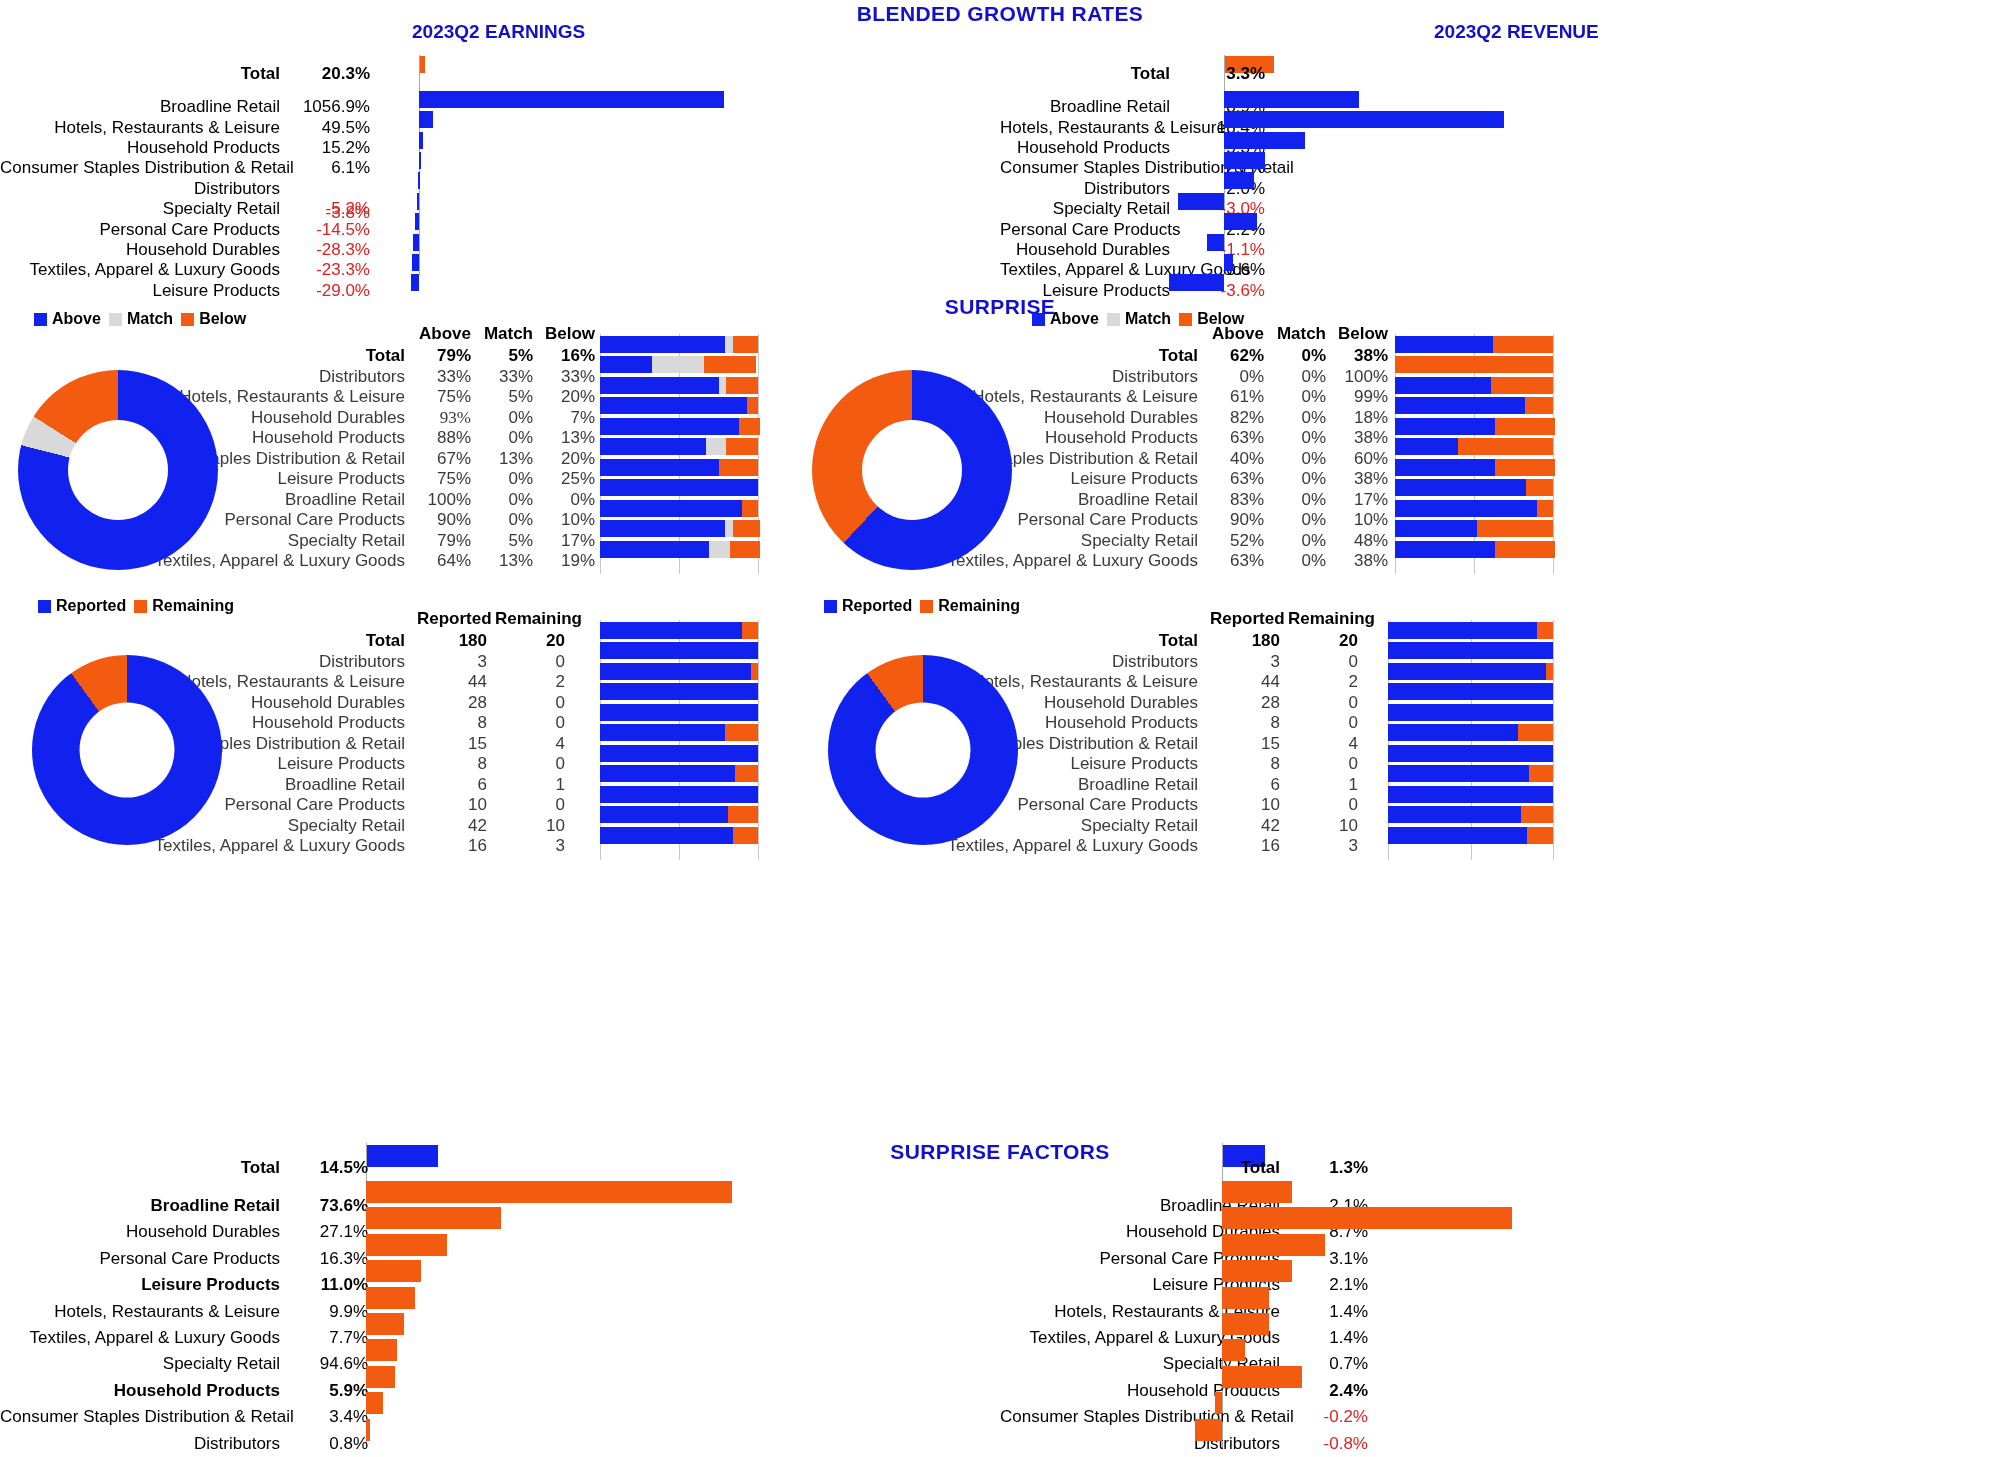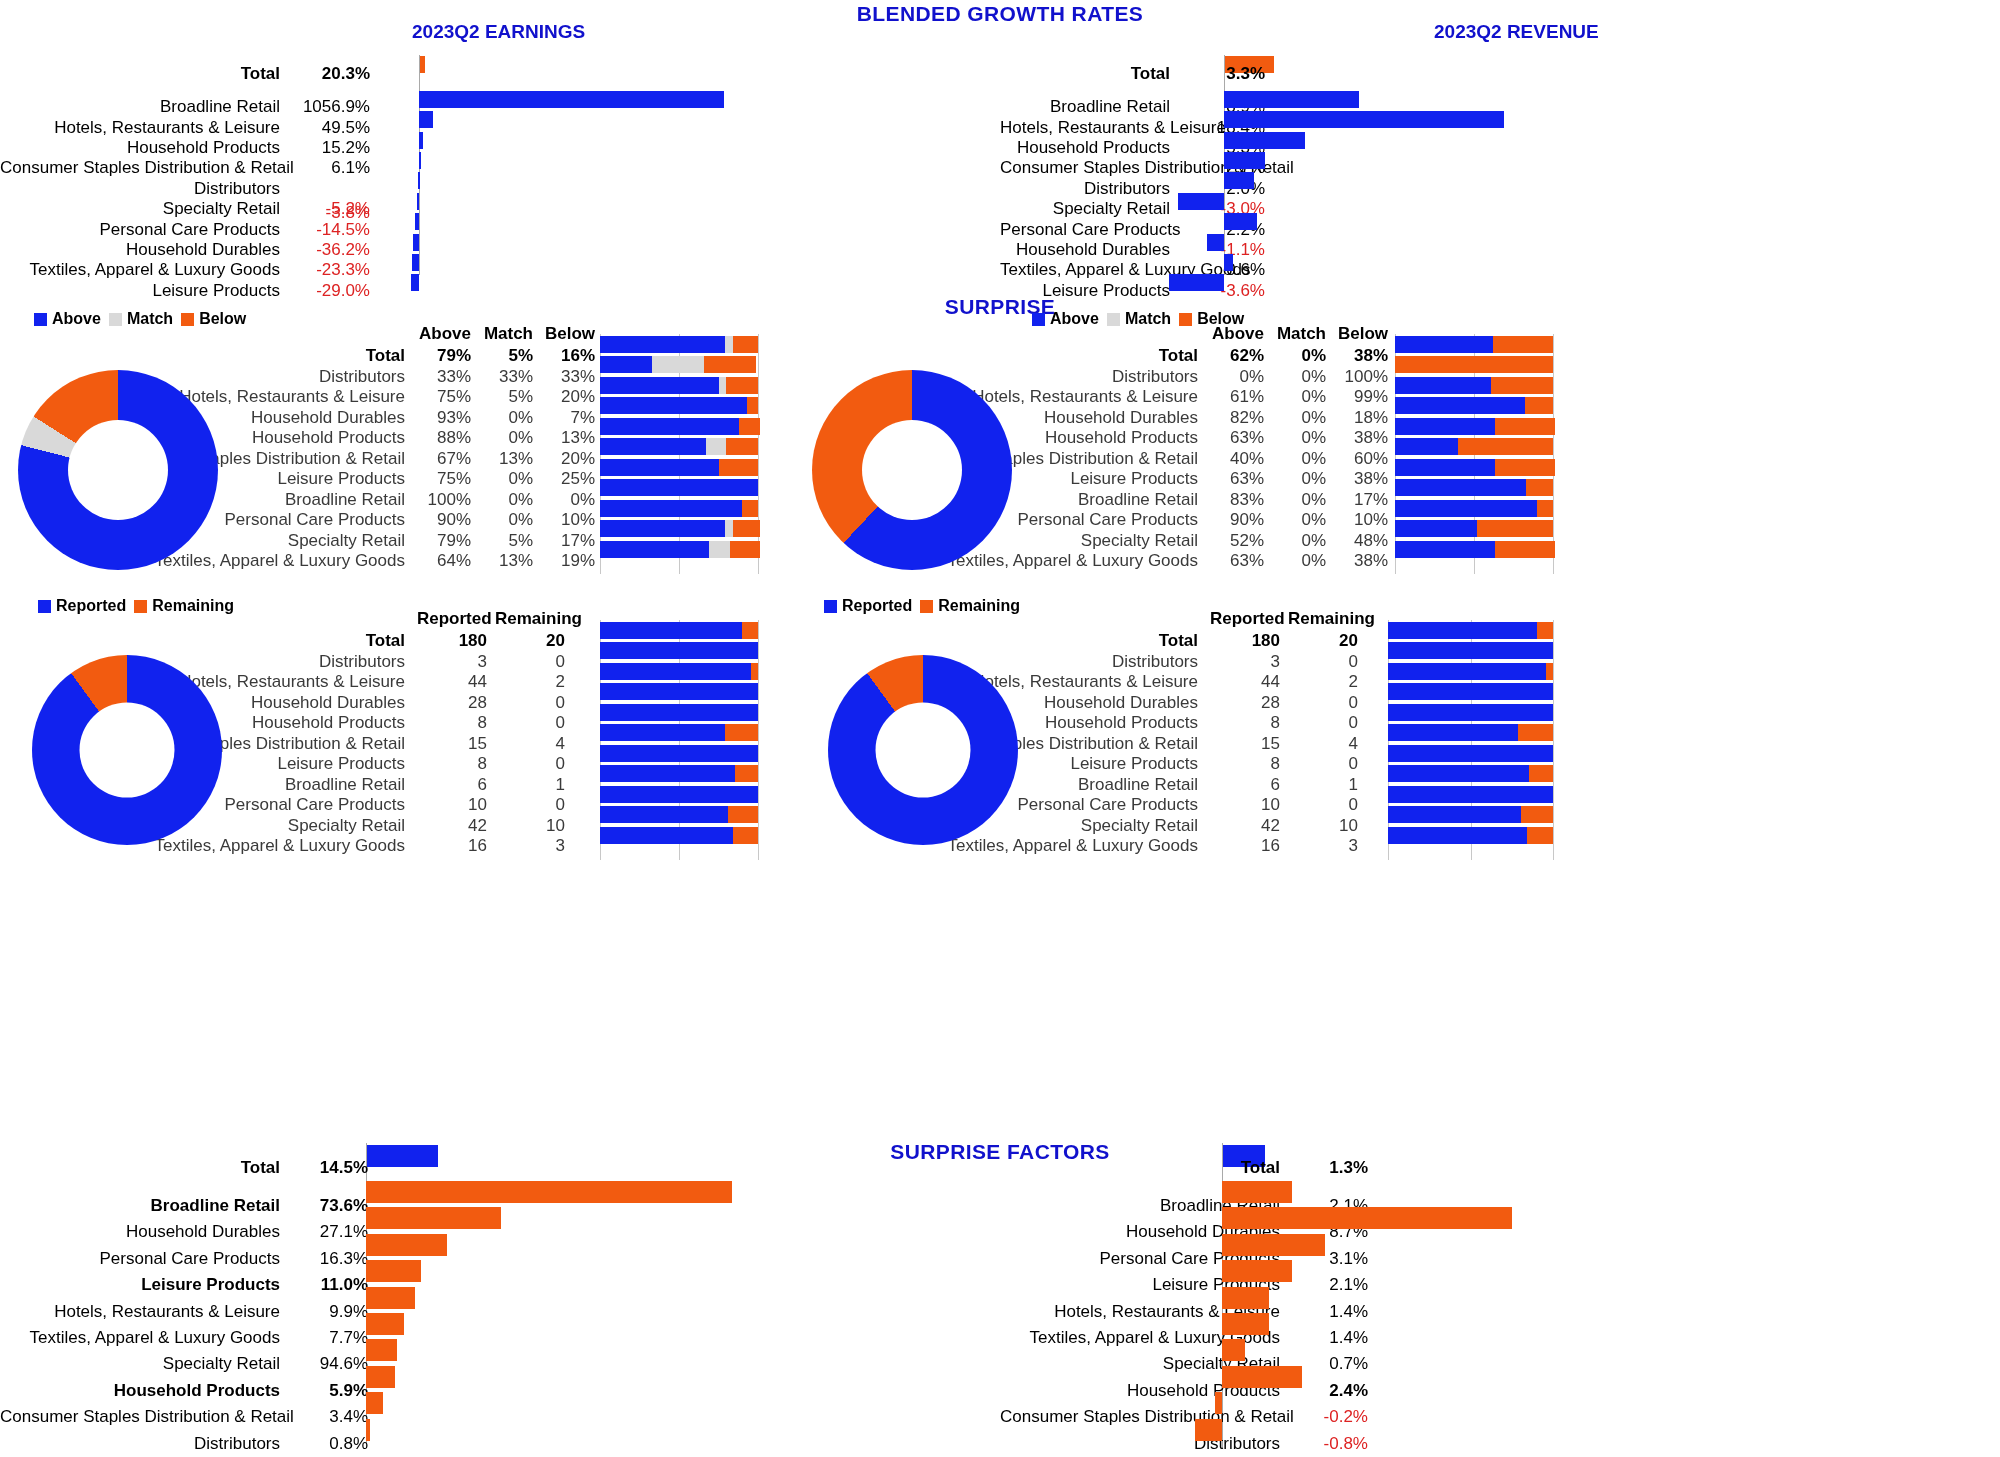--- a/index.html
+++ b/index.html
@@ -151,21 +151,21 @@
         <div class="val neg" style="width: 80px;">-5.2%</div>
       </div>
       <div class="bar blue" style="left: 417.499px; width: 2px; top: 132.8px;"></div>
       <div class="grow-row" style="position: absolute; left: 0px; top: 159.4px; height: 20.4px;">
         <div class="lbl" style="width: 290px;">Personal Care Products</div>
         <div class="val neg" style="width: 80px;">-14.5%</div>
       </div>
       <div class="bar blue" style="left: 414.816px; width: 4.18441px; top: 153.2px;"></div>
       <div class="grow-row" style="position: absolute; left: 0px; top: 179.8px; height: 20.4px;">
         <div class="lbl" style="width: 290px;">Household Durables</div>
-        <div class="val neg" style="width: 80px;">-36.2%</div>
+        <div class="val neg" style="width: 80px;">-28.3%</div>
       </div>
       <div class="bar blue" style="left: 413.43px; width: 5.56959px; top: 173.6px;"></div>
       <div class="grow-row" style="position: absolute; left: 0px; top: 200.2px; height: 20.4px;">
         <div class="lbl" style="width: 290px;">Textiles, Apparel &amp; Luxury Goods</div>
         <div class="val neg" style="width: 80px;">-23.3%</div>
       </div>
       <div class="bar blue" style="left: 412.276px; width: 6.72391px; top: 194px;"></div>
       <div class="grow-row" style="position: absolute; left: 0px; top: 220.6px; height: 20.4px;">
         <div class="lbl" style="width: 290px;">Leisure Products</div>
         <div class="val neg" style="width: 80px;">-29.0%</div>
@@ -282,21 +282,21 @@
         <div class="sc-num" style="width: 62px;">33%</div>
       </div>
       <div class="sc-row dim">
         <div class="sc-lbl" style="width: 355px;">Hotels, Restaurants &amp; Leisure</div>
         <div class="sc-num" style="width: 62px;">75%</div>
         <div class="sc-num" style="width: 62px;">5%</div>
         <div class="sc-num" style="width: 62px;">20%</div>
       </div>
       <div class="sc-row dim">
         <div class="sc-lbl" style="width: 355px;">Household Durables</div>
-        <div class="sc-num" style="width: 62px;">93%</div>
+        <div class="sc-num" style="width: 62px; font-family: Liberation Serif, serif;">93%</div>
         <div class="sc-num" style="width: 62px;">0%</div>
         <div class="sc-num" style="width: 62px;">7%</div>
       </div>
       <div class="sc-row dim">
         <div class="sc-lbl" style="width: 355px;">Household Products</div>
         <div class="sc-num" style="width: 62px;">88%</div>
         <div class="sc-num" style="width: 62px;">0%</div>
         <div class="sc-num" style="width: 62px;">13%</div>
       </div>
       <div class="sc-row dim">

